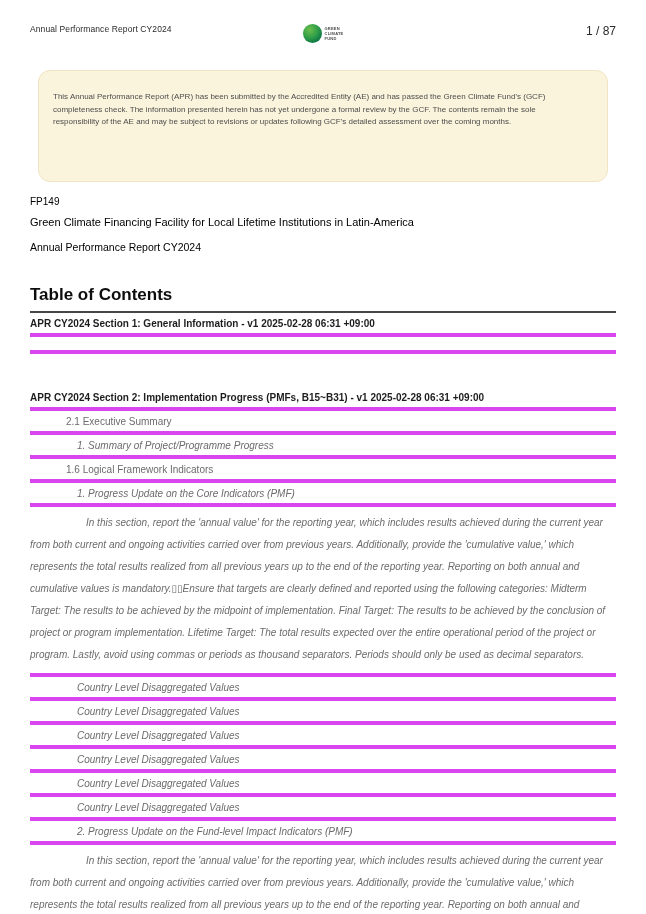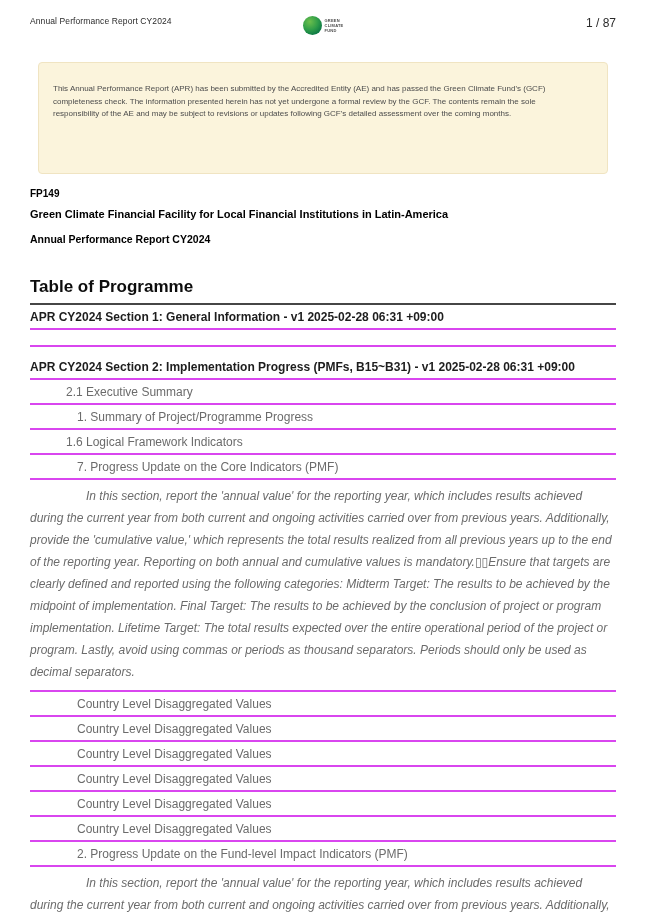--- a/index.html
+++ b/index.html
@@ -3,21 +3,21 @@
 <meta charset="utf-8">
 <style>
   * { margin: 0; padding: 0; box-sizing: border-box; }
   html, body { background: #ffffff; }
   body {
     width: 646px; height: 914px;
     font-family: "Liberation Sans", "DejaVu Sans", sans-serif;
     color: #222;
     overflow: hidden;
   }
-  .page { width: 646px; height: 914px; padding: 4px 30px; background: #fff; }
+  .page { width: 646px; height: 914px; padding: 12px 30px; background: #fff; }
 
   
   .hdr {
     display: flex; align-items: flex-start; padding-top: 12px; height: 36px;
   }
   .hdr-left { flex: 1; font-size: 8.5px; color: #2a2a2a; letter-spacing: .1px; }
   .hdr-right { flex: 1; text-align: right; font-size: 12px; color: #2a2a2a; }
   .logo { display: flex; align-items: center; gap: 3px; }
   .globe {
     width: 19px; height: 19px; border-radius: 50%;
@@ -27,50 +27,50 @@
   .logo-words span {
     font-size: 4px; line-height: 5px; color: #4c4c4c; letter-spacing: .2px; font-weight: bold;
   }
 
   
   .notice {
     margin: 22px 8px 0 8px;
     width: 570px; height: 112px;
     background: #fbf4dc;
     border: 1px solid #f0e4c2;
-    border-radius: 4px;
+    border-radius: 12px;
     padding: 20px 28px 0 14px;
   }
   .notice p { font-size: 8px; line-height: 12.5px; color: #4c4c4c; }
 
   
-  .titles { margin-top: 14px; font-weight: bold; }
+  .titles { margin-top: 14px; }
   .fp { font-size: 10px; color: #000; margin-bottom: 9px; }
   .facility { font-size: 11px; color: #000; margin-bottom: 13px; }
   .report { font-size: 10.5px; color: #000; }
 
   
   .toc-h {
     margin-top: 32px;
     font-size: 17px; font-weight: bold; color: #0d0d0d;
     padding-bottom: 6px;
     border-bottom: 2px solid #464646;
   }
   .toc { width: 586px; }
   .row {
-    border-bottom: 2px solid #d946ef;
-    font-size: 12px; color: #5f5f5f;
+    border-bottom: 4px solid #d946ef;
+    font-size: 10px; color: #5f5f5f;
     padding: 5px 0 4px 0;
     min-height: 17px;
   }
   .row.section { font-weight: bold; color: #1d1d1d; }
-  .row.gap-before { margin-top: 8px; }
+  .row.gap-before { margin-top: 33px; }
   .row.sub { padding-left: 12px; }
   .row.l2 { padding-left: 36px; color: #6b6b6b; }
-  .row.l3 { padding-left: 47px; color: #6b6b6b; }
+  .row.l3 { padding-left: 47px; font-style: italic; color: #6b6b6b; }
   .row.para {
     font-style: italic; color: #6b6b6b;
     line-height: 22px; text-indent: 56px;
     padding: 5px 0 7px 0;
   }
   .row.empty { height: 16px; }
 </style>
 </head>
 <body>
 
@@ -88,34 +88,34 @@
     </div>
     <div class="hdr-right">1 / 87</div>
   </div>
 
   <div class="notice">
     <p>This Annual Performance Report (APR) has been submitted by the Accredited Entity (AE) and has passed the Green Climate Fund's (GCF) completeness check. The information presented herein has not yet undergone a formal review by the GCF. The contents remain the sole responsibility of the AE and may be subject to revisions or updates following GCF's detailed assessment over the coming months.</p>
   </div>
 
   <div class="titles">
     <div class="fp">FP149</div>
-    <div class="facility">Green Climate Financial Facility for Local Financial Institutions in Latin-America</div>
+    <div class="facility">Green Climate Financing Facility for Local Lifetime Institutions in Latin-America</div>
     <div class="report">Annual Performance Report CY2024</div>
   </div>
 
-  <h1 class="toc-h">Table of Programme</h1>
+  <h1 class="toc-h">Table of Contents</h1>
 
   <div class="toc">
       <div class="row section">APR CY2024 Section 1: General Information - v1 2025-02-28 06:31 +09:00</div>
       <div class="row empty"></div>
       <div class="row section gap-before">APR CY2024 Section 2: Implementation Progress (PMFs, B15~B31) - v1 2025-02-28 06:31 +09:00</div>
       <div class="row l2">2.1 Executive Summary</div>
       <div class="row l3">1. Summary of Project/Programme Progress</div>
       <div class="row l2">1.6 Logical Framework Indicators</div>
-      <div class="row l3">7. Progress Update on the Core Indicators (PMF)</div>
+      <div class="row l3">1. Progress Update on the Core Indicators (PMF)</div>
       <div class="row para">In this section, report the 'annual value' for the reporting year, which includes results achieved during the current year from both current and ongoing activities carried over from previous years. Additionally, provide the 'cumulative value,' which represents the total results realized from all previous years up to the end of the reporting year. Reporting on both annual and cumulative values is mandatory.▯▯Ensure that targets are clearly defined and reported using the following categories: Midterm Target: The results to be achieved by the midpoint of implementation. Final Target: The results to be achieved by the conclusion of project or program implementation. Lifetime Target: The total results expected over the entire operational period of the project or program. Lastly, avoid using commas or periods as thousand separators. Periods should only be used as decimal separators.</div>
       <div class="row l3">Country Level Disaggregated Values</div>
       <div class="row l3">Country Level Disaggregated Values</div>
       <div class="row l3">Country Level Disaggregated Values</div>
       <div class="row l3">Country Level Disaggregated Values</div>
       <div class="row l3">Country Level Disaggregated Values</div>
       <div class="row l3">Country Level Disaggregated Values</div>
       <div class="row l3">2. Progress Update on the Fund-level Impact Indicators (PMF)</div>
       <div class="row para">In this section, report the 'annual value' for the reporting year, which includes results achieved during the current year from both current and ongoing activities carried over from previous years. Additionally, provide the 'cumulative value,' which represents the total results realized from all previous years up to the end of the reporting year. Reporting on both annual and cumulative values is mandatory.▯▯Ensure that targets are clearly defined and reported using the following categories: Midterm Target: The results to be achieved by the midpoint of implementation. Final Target: The results to be achieved by the conclusion of project or program implementation. Lifetime Target: The total results expected over the entire operational period of the project or program. Lastly, avoid using commas or periods as thousand separators. Periods should only be used as decimal separators.</div>
       <div class="row l3">Country Level Disaggregated Values</div>

